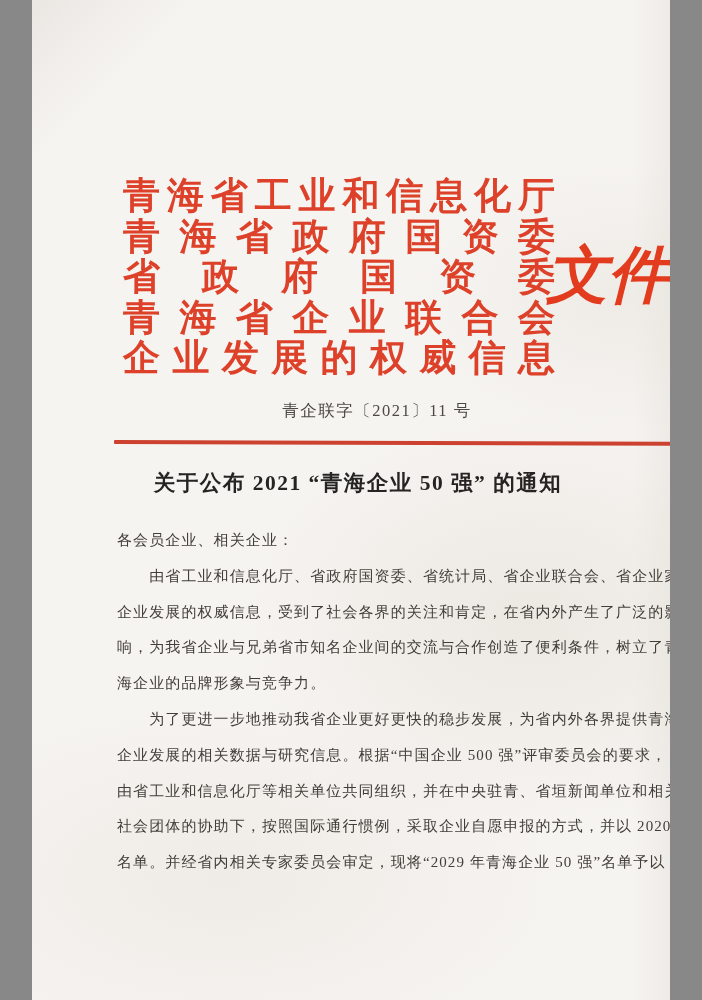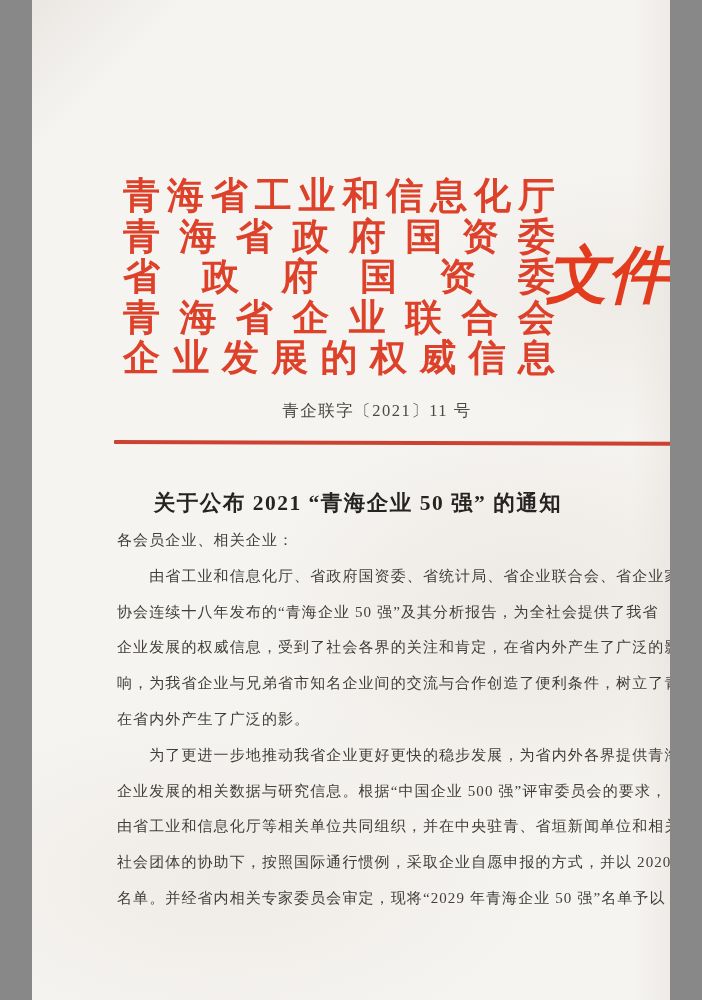--- a/index.html
+++ b/index.html
@@ -68,21 +68,21 @@
     left: 82px;
     width: 566px;
     height: 4px;
     background: #cc4130;
     transform: rotate(0.18deg);
     border-radius: 1px;
   }
 
   .title {
     position: absolute;
-    top: 488px;
+    top: 468px;
     left: 0;
     margin: 0;
     width: 100%;
     box-sizing: border-box;
     padding-left: 14px;
     text-align: center;
     font-size: 21.5px;
     font-weight: bold;
     letter-spacing: 1.5px;
     color: #262422;
@@ -124,24 +124,23 @@
   <div class="doc-number">青企联字〔2021〕11 号</div>
 
   <div class="red-divider"></div>
 
   <h1 class="title">关于公布 2021 “青海企业 50 强” 的通知</h1>
 
   <div class="content">
     <div class="salutation">各会员企业、相关企业：</div>
     <div>
         <div class="body-line">　　由省工业和信息化厅、省政府国资委、省统计局、省企业联合会、省企业家</div>
-        <div class="body-line">协会连续十八年发布的“青海企业 50 强”及其分析报告，为全社会提供了我省</div>
         <div class="body-line">企业发展的权威信息，受到了社会各界的关注和肯定，在省内外产生了广泛的影</div>
         <div class="body-line">响，为我省企业与兄弟省市知名企业间的交流与合作创造了便利条件，树立了青</div>
-        <div class="body-line">在省内外产生了广泛的影。</div>
+        <div class="body-line">海企业的品牌形象与竞争力。</div>
         <div class="body-line">　　为了更进一步地推动我省企业更好更快的稳步发展，为省内外各界提供青海</div>
         <div class="body-line">企业发展的相关数据与研究信息。根据“中国企业 500 强”评审委员会的要求，</div>
         <div class="body-line">由省工业和信息化厅等相关单位共同组织，并在中央驻青、省垣新闻单位和相关</div>
         <div class="body-line">社会团体的协助下，按照国际通行惯例，采取企业自愿申报的方式，并以 2020</div>
         <div class="body-line">名单。并经省内相关专家委员会审定，现将“2029 年青海企业 50 强”名单予以</div>
       </div>
   </div>
 
 </div>
 

